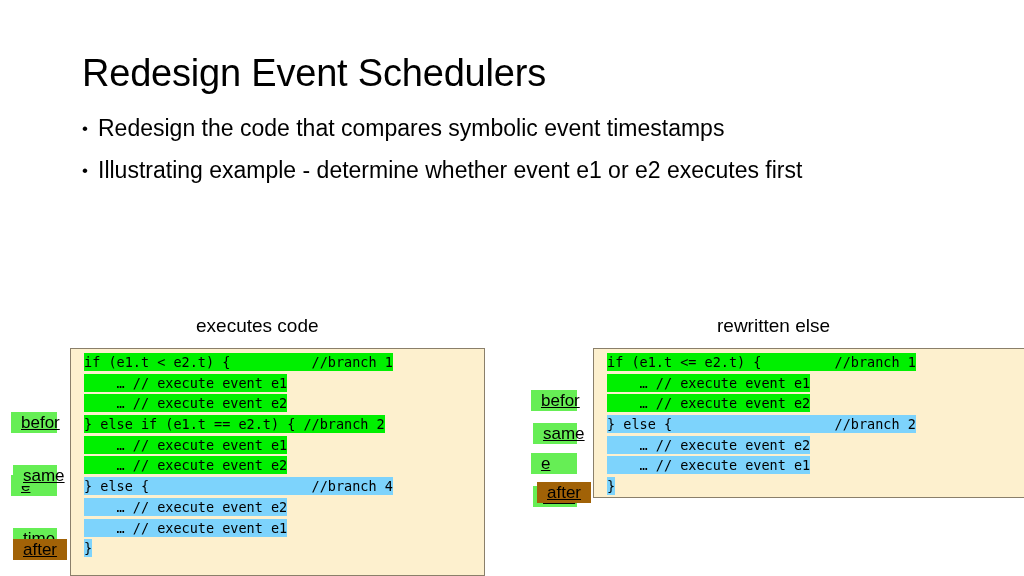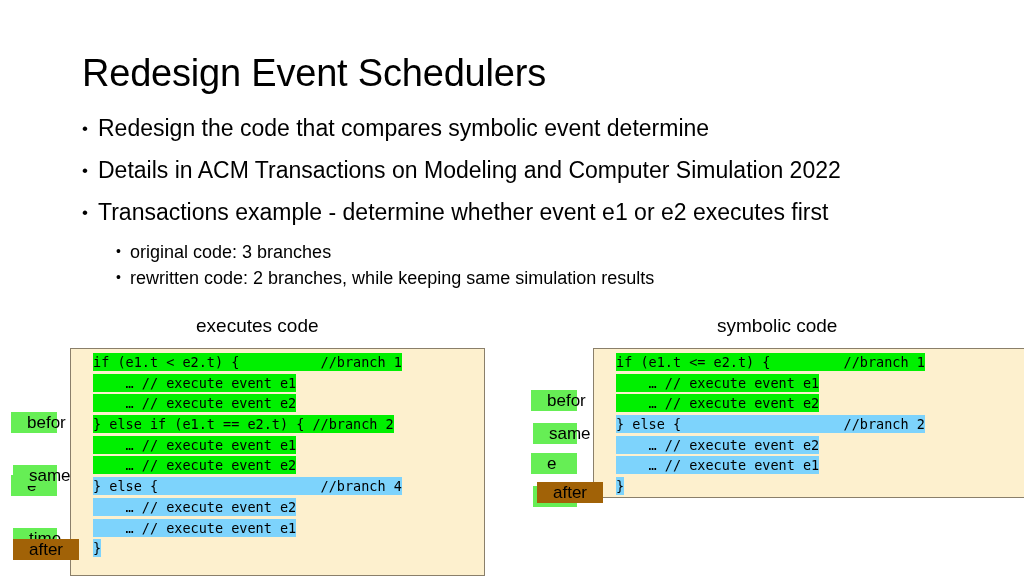--- a/index.html
+++ b/index.html
@@ -93,83 +93,73 @@
     height: 228px;
   }
   #panel-rewritten {
     left: 593px;
     top: 348px;
     width: 468px;
     height: 150px;
   }
   .code-line {
     white-space: pre;
-    padding-left: 22px;
+    padding-left: 13px;
     height: 20.7px;
   }
   .code-line .hl {
     padding: 1px 0;
   }
   .hl-green { background: #00F000; }
   .hl-cyan  { background: #7dd3fc; }
 
   
   .annot {
     position: absolute;
     font-size: 17px;
     line-height: 21px;
     font-family: "Liberation Sans", sans-serif;
     white-space: pre;
   }
   .annot .chip {
-    padding: 0 16px;
+    padding: 0 10px;
+    text-decoration: underline;
   }
   .chip-green { background: #66EE55; }
   .chip-cyan  { background: #a16207; }
 
   #annot-left-before   { left: 11px;  top: 370px; width: 46px; }
   #annot-left-same     { left: 13px;  top: 423px; width: 44px; }
   #annot-left-after    { left: 13px;  top: 497px; }
   #annot-right-before  { left: 531px; top: 348px; width: 46px; }
   #annot-right-same    { left: 533px; top: 381px; width: 44px; }
   #annot-right-after   { left: 537px; top: 440px; }
   .annot-line { display: block; }
 </style>
 </head>
 <body>
 
 <div id="slide-title">Redesign Event Schedulers</div>
 
 <div id="bullet-list">
 
   <div class="bullet-l1">
-    <span class="dot">•</span><span>Redesign the code that compares symbolic event determine</span>
-  </div>
+    <span class="dot">•</span><span>Redesign the code that compares symbolic event timestamps</span>
+  </div>
+
 
   <div class="bullet-l1">
-    <span class="dot">•</span><span>Details in ACM Transactions on Modeling and Computer Simulation 2022</span>
-  </div>
-
-  <div class="bullet-l1">
-    <span class="dot">•</span><span>Transactions example -  determine whether event e1 or e2 executes first</span>
-  </div>
-
-  <div class="sub-list">
-    <div class="bullet-l2">
-      <span class="dot">•</span><span>original code: 3 branches</span>
-    </div>
-    <div class="bullet-l2">
-      <span class="dot">•</span><span>rewritten code: 2 branches, while keeping same simulation results</span>
-    </div>
-  </div>
+    <span class="dot">•</span><span>Illustrating example -  determine whether event e1 or e2 executes first</span>
+  </div>
+
 </div>
 
 <div id="caption-original" class="column-caption">executes code</div>
 
-<div id="caption-rewritten" class="column-caption">symbolic code</div>
+<div id="caption-rewritten" class="column-caption">rewritten else</div>
 
 <div id="panel-original" class="code-panel">
     <div class="code-line"><span class="hl hl-green">if (e1.t &lt; e2.t) {          //branch 1</span></div>
     <div class="code-line"><span class="hl hl-green">    … // execute event e1</span></div>
     <div class="code-line"><span class="hl hl-green">    … // execute event e2</span></div>
     <div class="code-line"><span class="hl hl-green">} else if (e1.t == e2.t) { //branch 2</span></div>
     <div class="code-line"><span class="hl hl-green">    … // execute event e1</span></div>
     <div class="code-line"><span class="hl hl-green">    … // execute event e2</span></div>
     <div class="code-line"><span class="hl hl-cyan">} else {                    //branch 4</span></div>
     <div class="code-line"><span class="hl hl-cyan">    … // execute event e2</span></div>

